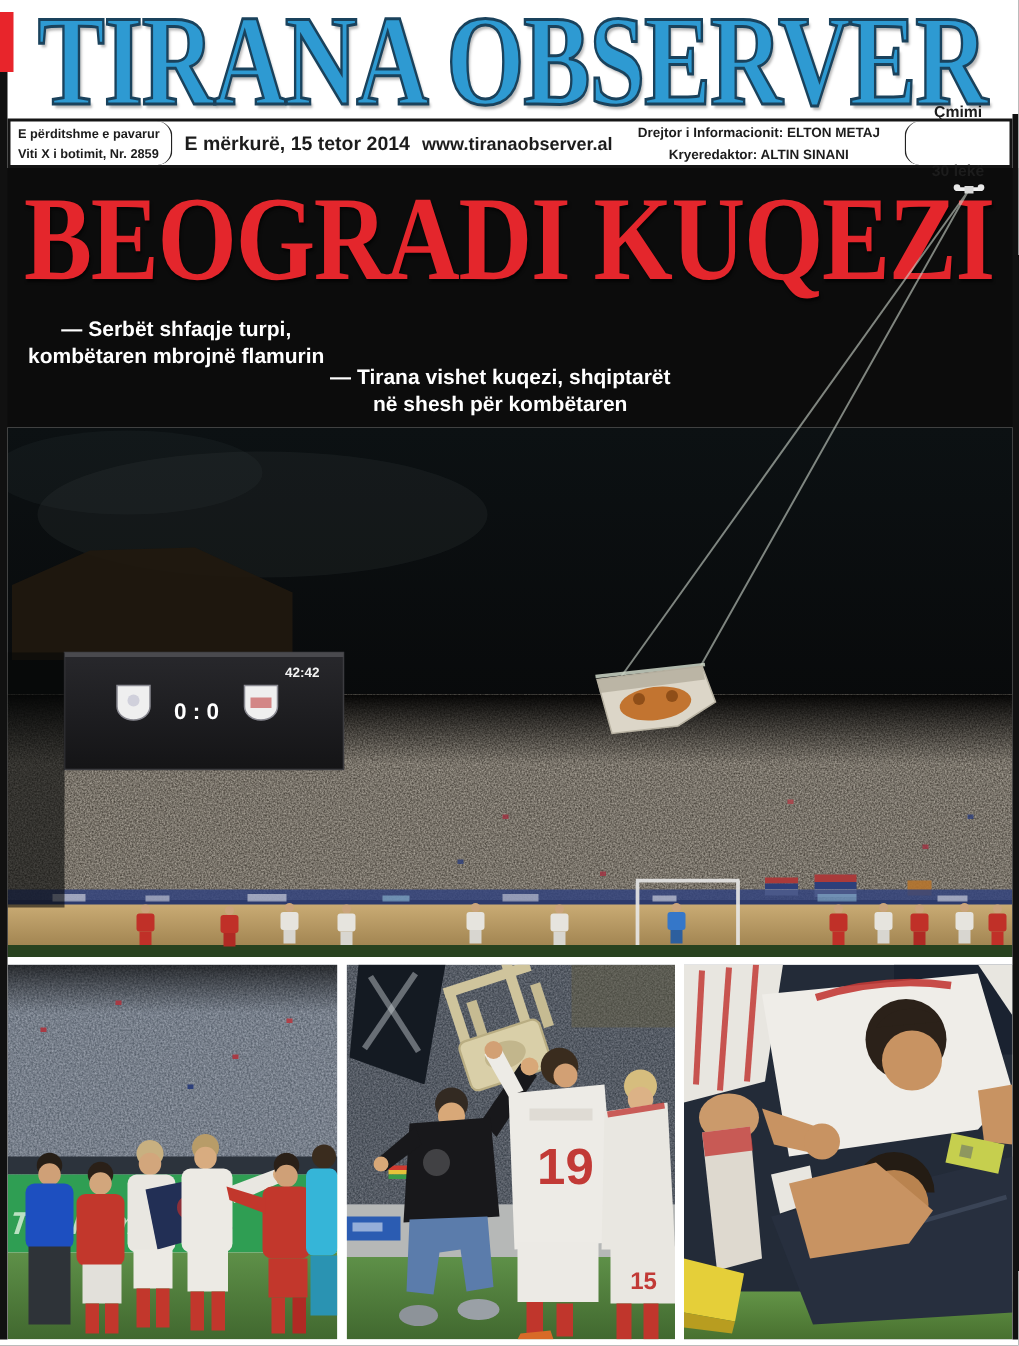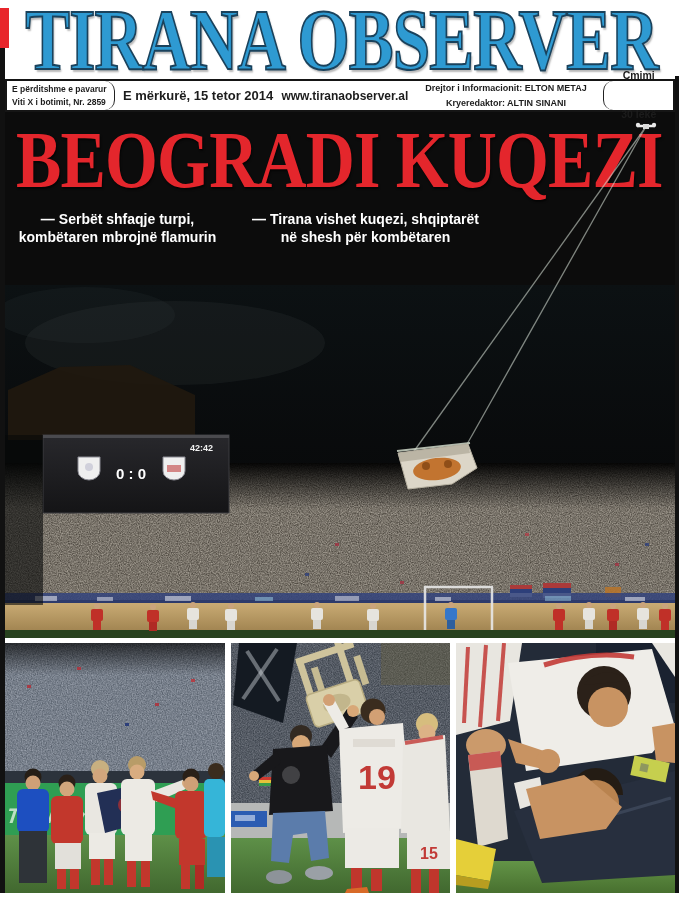--- a/index.html
+++ b/index.html
@@ -25,21 +25,21 @@
   .c3{width:205px;align-items:center;font-size:9px;font-weight:bold;line-height:1.6;}
   .c4{flex:1;align-items:center;font-size:12px;font-weight:bold;}
   .c5{width:72px;border-left:1.5px solid #222;align-items:center;font-size:10.5px;font-weight:bold;line-height:1.5;gap:23px;}
   
   .banner{position:absolute;top:112px;left:0;width:679px;height:173px;background:#0c0c0c;z-index:1;}
   .headline-wrap{position:absolute;top:8px;left:0;width:100%;display:flex;justify-content:center;}
   .headline{font-family:"Liberation Serif",serif;font-weight:bold;font-size:80px;line-height:1;color:#e4262c;
             white-space:nowrap;transform:scaleX(0.85);letter-spacing:-1px;text-shadow:1px 2px 2px rgba(0,0,0,.6);}
   .subhead{position:absolute;top:98px;color:#fff;font-weight:bold;font-size:14px;line-height:1.32;text-align:center;}
   .sub1{left:15px;width:205px;}
-  .sub2{left:243px;width:245px;}
+  .sub2{left:211px;width:245px;margin-top:32px;}
   .sub3{left:458px;width:215px;}
   .dash{margin-right:4px;}
   
   .photo{position:absolute;z-index:1;overflow:hidden;}
   .main-photo{top:285px;left:5px;width:670px;height:353px;background:#0a0d0d;}
   .bp1{top:643px;left:5px;width:220px;height:250px;}
   .bp2{top:643px;left:231px;width:219px;height:250px;}
   .bp3{top:643px;left:456px;width:219px;height:250px;}
   .photo svg{display:block;width:100%;height:100%;}
   

